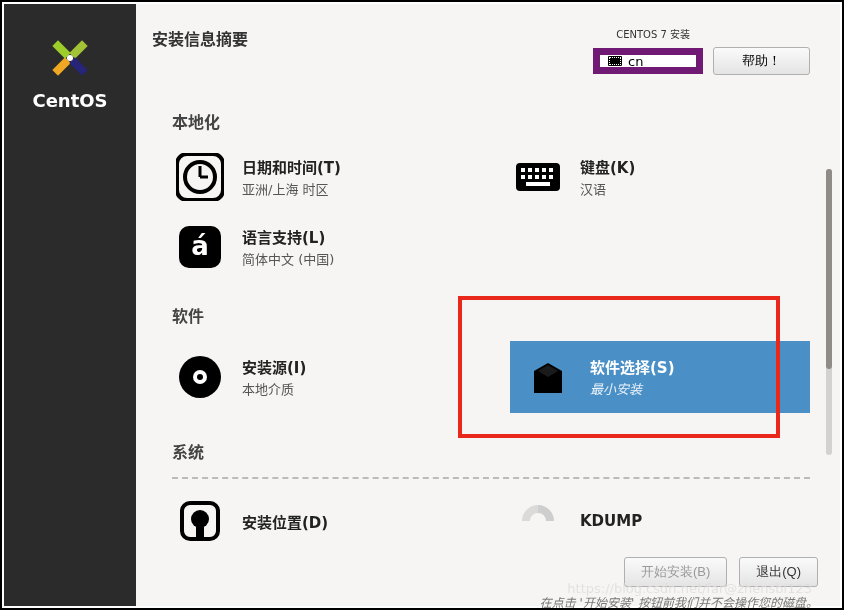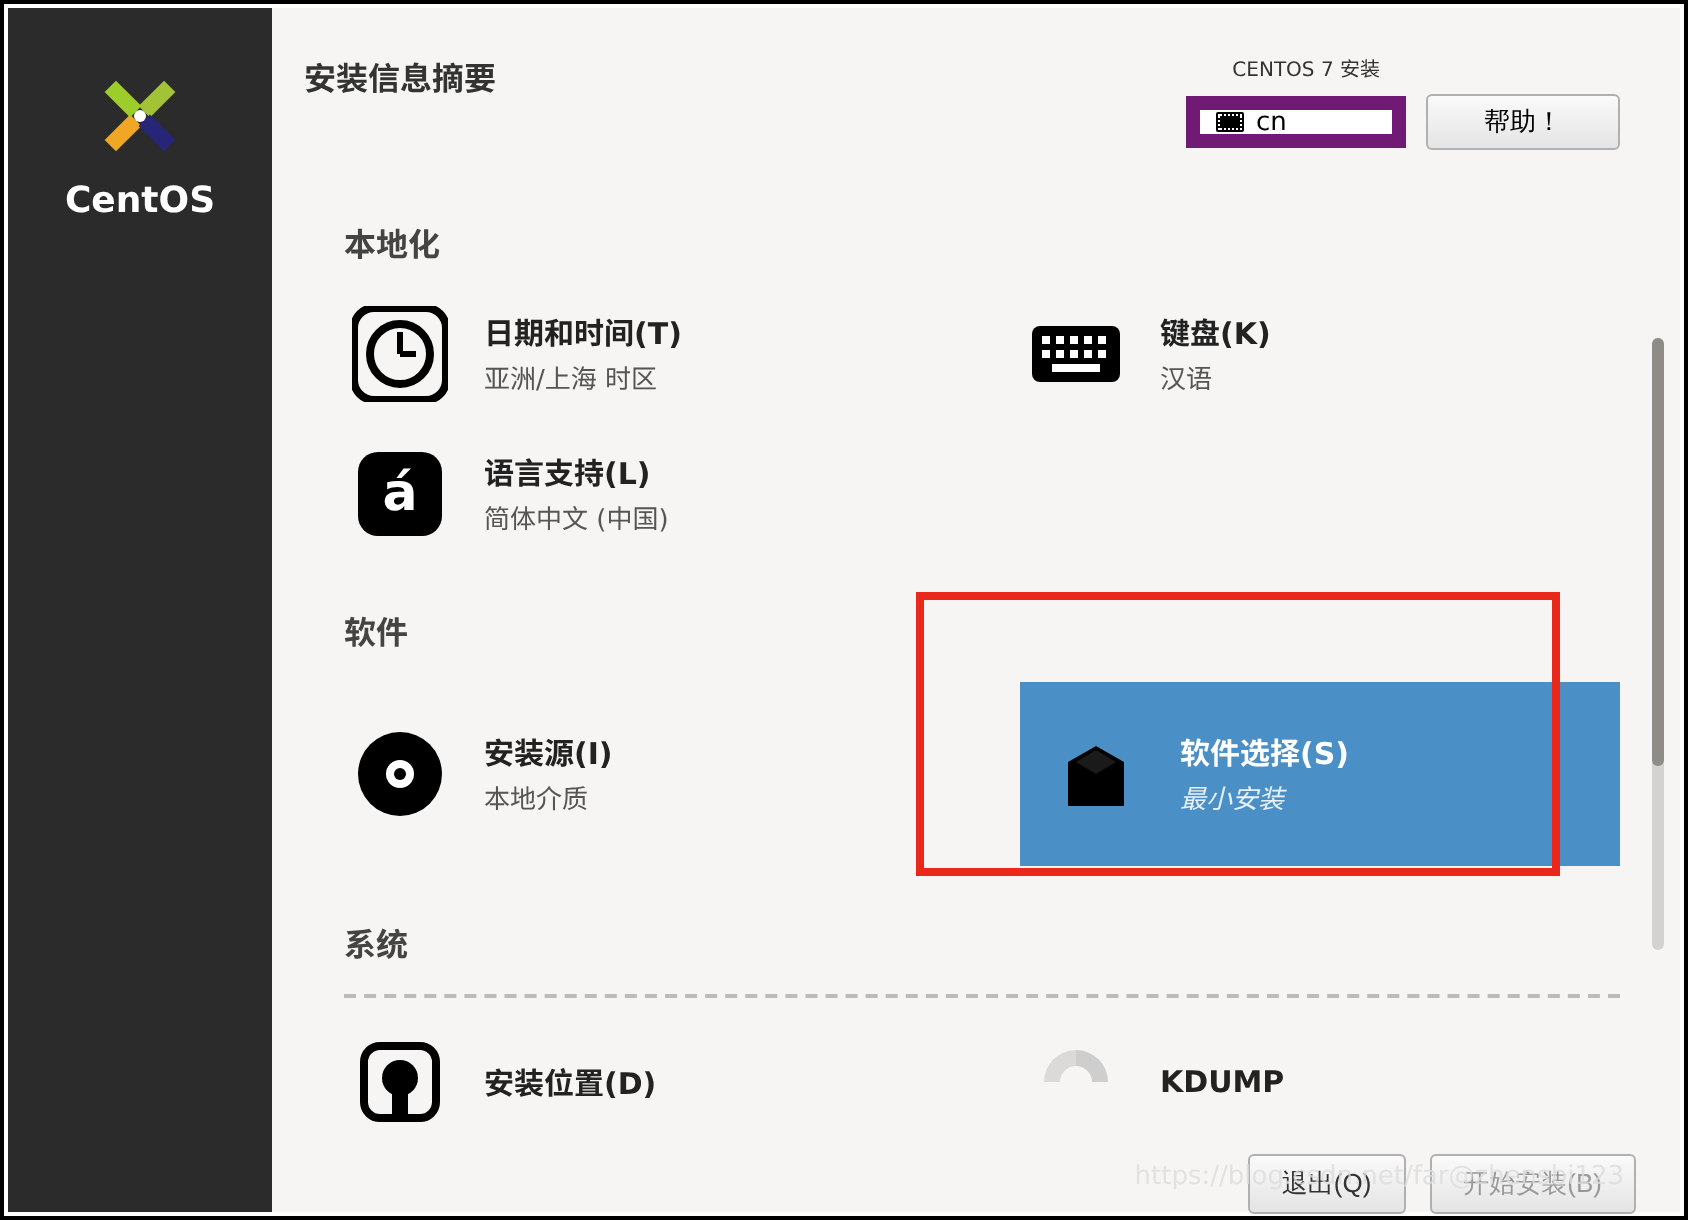--- a/index.html
+++ b/index.html
@@ -82,21 +82,21 @@
     }
     .section-title.first { margin-top: 20px; }
     .spokes-row {
       display: flex; gap: 48px;
     }
     .spoke {
       display: flex; align-items: center; gap: 18px;
       width: 290px; padding: 6px 4px;
     }
     .spoke.software-sel {
-      width: 300px; padding: 22px 14px;
+      width: 300px; padding: 12px 14px;
       background: #4a90c7; color: #fff;
     }
     .spoke.software-sel .spoke-title { color:#fff; }
     .spoke.software-sel .spoke-sub { color:#e8f0f8; font-style: italic; }
     .spoke-icon {
       width: 48px; height: 48px; flex-shrink: 0;
       display:flex;align-items:center;justify-content:center;
     }
     .spoke-body { display:flex; flex-direction:column; gap:2px; }
     .spoke-title { font-weight: 700; font-size: 15px; color: #222; }
@@ -282,22 +282,22 @@
           </div>
         </div>
 
         <div class="scroll-track">
           <div class="scroll-thumb"></div>
         </div>
       </div>
 
       <div>
         <div class="footer-inner">
+          <button class="std-btn disabled">开始安装(B)</button>
           <button class="std-btn">退出(Q)</button>
-          <button class="std-btn disabled">开始安装(B)</button>
         </div>
         <div class="footer-note">在点击 '开始安装' 按钮前我们并不会操作您的磁盘。</div>
       </div>
 
     </div>
   </div>
 
   <div class="highlight-box"></div>
   <div class="watermark">https://blog.csdn.net/far@zhensbi123</div>
 </div>

